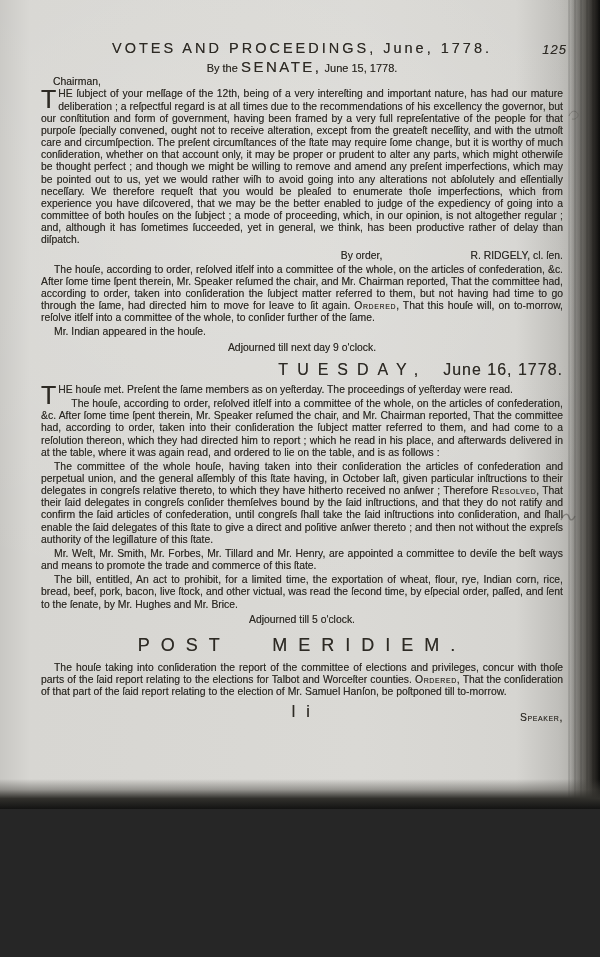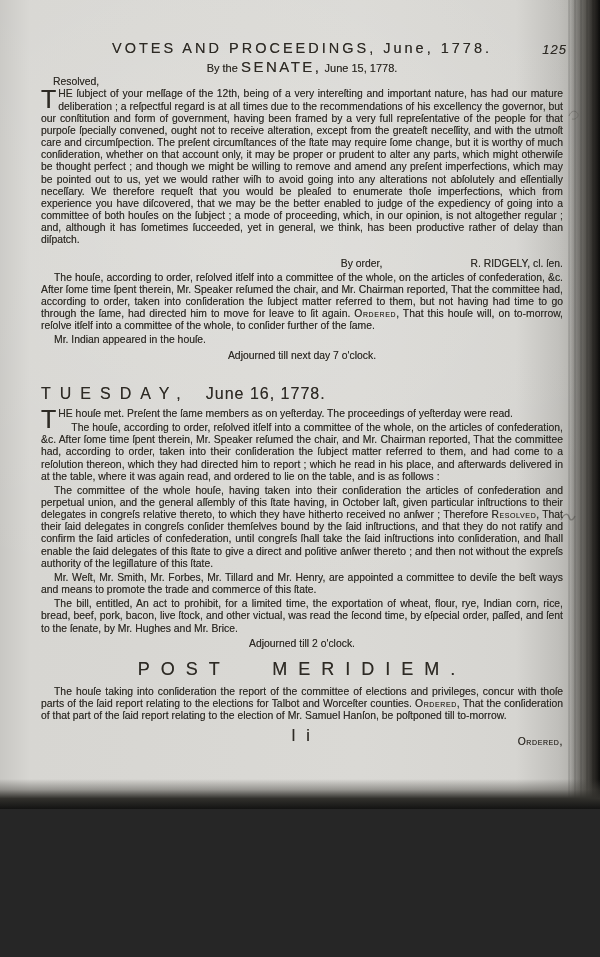--- a/index.html
+++ b/index.html
@@ -37,25 +37,25 @@
 
   .salute { text-indent:12px; text-align:left; }
 
   .para { margin-bottom:2px; }
   .ind { text-indent:13px; }
 
   .dropcap { float:left; font-size:25px; line-height:21px; padding:1px 2px 0 0; }
 
   .sc { font-variant:small-caps; letter-spacing:0.6px; }
 
-  .by-order { display:flex; justify-content:flex-end; gap:88px; margin:11px 0 2px; }
+  .by-order { display:flex; justify-content:flex-end; gap:88px; margin:3px 0 2px; }
 
   .center-line { text-align:center; text-indent:0; margin:3px 0; }
 
-  .tuesday { text-align:left; font-size:16px; margin:26px 0 8px; white-space:nowrap; }
+  .tuesday { text-align:right; font-size:16px; margin:10px 0 8px; white-space:nowrap; }
   .tuesday .day { letter-spacing:9px; margin-right:16px; }
   .tuesday .date { letter-spacing:1px; }
 
   .postmeridiem { text-align:center; font-size:18px; letter-spacing:11px; word-spacing:26px; margin:13px 0 11px; white-space:nowrap; }
 
   .footer { position:relative; margin-top:7px; height:22px; text-align:left; }
   .sig-mark { position:absolute; left:50%; transform:translateX(-50%); top:0; font-size:16px; letter-spacing:3px; }
   .catchword { position:absolute; right:0; top:6px; }
 </style>
 </head>
@@ -67,61 +67,61 @@
 
     <div class="header">
       <span>VOTES AND PROCEEDINGS, June, 1778.</span>
       <span class="pageno">125</span>
     </div>
 
     <div class="senate-line">
       <span>By the </span><span class="senate-name">SENATE,</span><span> June 15, 1778.</span>
     </div>
 
-    <p class="salute">Resolved,</p>
+    <p class="salute">Chairman,</p>
 
     <p class="para"><span class="dropcap">T</span><span>HE ſubject of your meſſage of the 12th, being of a very intereſting and important nature, has had our mature deliberation ; a reſpectful regard is at all times due to the recommendations of his excellency the governor, but our conſtitution and form of government, having been framed by a very full repreſentative of the people for that purpoſe ſpecially convened, ought not to receive alteration, except from the greateſt neceſſity, and with the utmoſt care and circumſpection. The preſent circumſtances of the ſtate may require ſome change, but it is worthy of much conſideration, whether on that account only, it may be proper or prudent to alter any parts, which might otherwiſe be thought perfect ; and though we might be willing to remove and amend any preſent imperfections, which may be pointed out to us, yet we would rather wiſh to avoid going into any alterations not abſolutely and eſſentially neceſſary. We therefore requeſt that you would be pleaſed to enumerate thoſe imperfections, which from experience you have diſcovered, that we may be the better enabled to judge of the expediency of going into a committee of both houſes on the ſubject ; a mode of proceeding, which, in our opinion, is not altogether regular ; and, although it has ſometimes ſucceeded, yet in general, we think, has been productive rather of delay than diſpatch.</span></p>
 
     <div class="by-order">
       <span>By order,</span>
       <span>R. RIDGELY, cl. ſen.</span>
     </div>
 
     <p class="para ind"><span>The houſe, according to order, reſolved itſelf into a committee of the whole, on the articles of confederation, &amp;c. After ſome time ſpent therein, Mr. Speaker reſumed the chair, and Mr. Chairman reported, That the committee had, according to order, taken into conſideration the ſubject matter referred to them, but not having had time to go through the ſame, had directed him to move for leave to ſit again. </span><span class="sc">Ordered</span><span>, That this houſe will, on to-morrow, reſolve itſelf into a committee of the whole, to conſider further of the ſame.</span></p>
 
     <p class="para ind">Mr. Indian appeared in the houſe.</p>
 
-    <p class="para center-line">Adjourned till next day 7 o'clock.</p>
+    <p class="para center-line">Adjourned till next day 9 o'clock.</p>
 
     <div class="tuesday">
       <span class="day">TUESDAY,</span><span class="date">June 16, 1778.</span>
     </div>
 
     <p class="para"><span class="dropcap">T</span><span>HE houſe met. Preſent the ſame members as on yeſterday. The proceedings of yeſterday were read.</span></p>
 
     <p class="para ind">The houſe, according to order, reſolved itſelf into a committee of the whole, on the articles of confederation, &amp;c. After ſome time ſpent therein, Mr. Speaker reſumed the chair, and Mr. Chairman reported, That the committee had, according to order, taken into their conſideration the ſubject matter referred to them, and had come to a reſolution thereon, which they had directed him to report ; which he read in his place, and afterwards delivered in at the table, where it was again read, and ordered to lie on the table, and is as follows :</p>
 
     <p class="para ind"><span>The committee of the whole houſe, having taken into their conſideration the articles of confederation and perpetual union, and the general aſſembly of this ſtate having, in October laſt, given particular inſtructions to their delegates in congreſs relative thereto, to which they have hitherto received no anſwer ; Therefore </span><span class="sc">Resolved</span><span>, That their ſaid delegates in congreſs conſider themſelves bound by the ſaid inſtructions, and that they do not ratify and confirm the ſaid articles of confederation, until congreſs ſhall take the ſaid inſtructions into conſideration, and ſhall enable the ſaid delegates of this ſtate to give a direct and poſitive anſwer thereto ; and then not without the expreſs authority of the legiſlature of this ſtate.</span></p>
 
 
     <p class="para ind">Mr. Weſt, Mr. Smith, Mr. Forbes, Mr. Tillard and Mr. Henry, are appointed a committee to deviſe the beſt ways and means to promote the trade and commerce of this ſtate.</p>
 
     <p class="para ind">The bill, entitled, An act to prohibit, for a limited time, the exportation of wheat, flour, rye, Indian corn, rice, bread, beef, pork, bacon, live ſtock, and other victual, was read the ſecond time, by eſpecial order, paſſed, and ſent to the ſenate, by Mr. Hughes and Mr. Brice.</p>
 
 
-    <p class="para center-line">Adjourned till 2 o'clock.</p>
+    <p class="para center-line">Adjourned till 5 o'clock.</p>
 
     <div class="postmeridiem">POST MERIDIEM.</div>
 
 
     <p class="para ind"><span>The houſe taking into conſideration the report of the committee of elections and privileges, concur with thoſe parts of the ſaid report relating to the elections for Talbot and Worceſter counties. </span><span class="sc">Ordered</span><span>, That the conſideration of that part of the ſaid report relating to the election of Mr. Samuel Hanſon, be poſtponed till to-morrow.</span></p>
 
     <div class="footer">
       <span class="sig-mark">I i</span>
-      <span class="catchword sc">Ordered,</span>
+      <span class="catchword sc">Speaker,</span>
     </div>
 
   </div>
 
   <svg class="pmark" style="left:566px; top:106px;" width="16" height="18" viewBox="0 0 16 18">
     <path d="M3 10 C5 4, 10 4, 12 8 C13 11, 9 14, 6 13" fill="none" stroke="rgba(70,68,64,0.7)" stroke-width="1"></path>
   </svg>
   <svg class="pmark" style="left:558px; top:508px;" width="20" height="20" viewBox="0 0 20 20">
     <path d="M3 12 C6 5, 10 5, 11 9 C12 13, 15 13, 17 8" fill="none" stroke="rgba(60,58,54,0.8)" stroke-width="1.4"></path>
   </svg>

